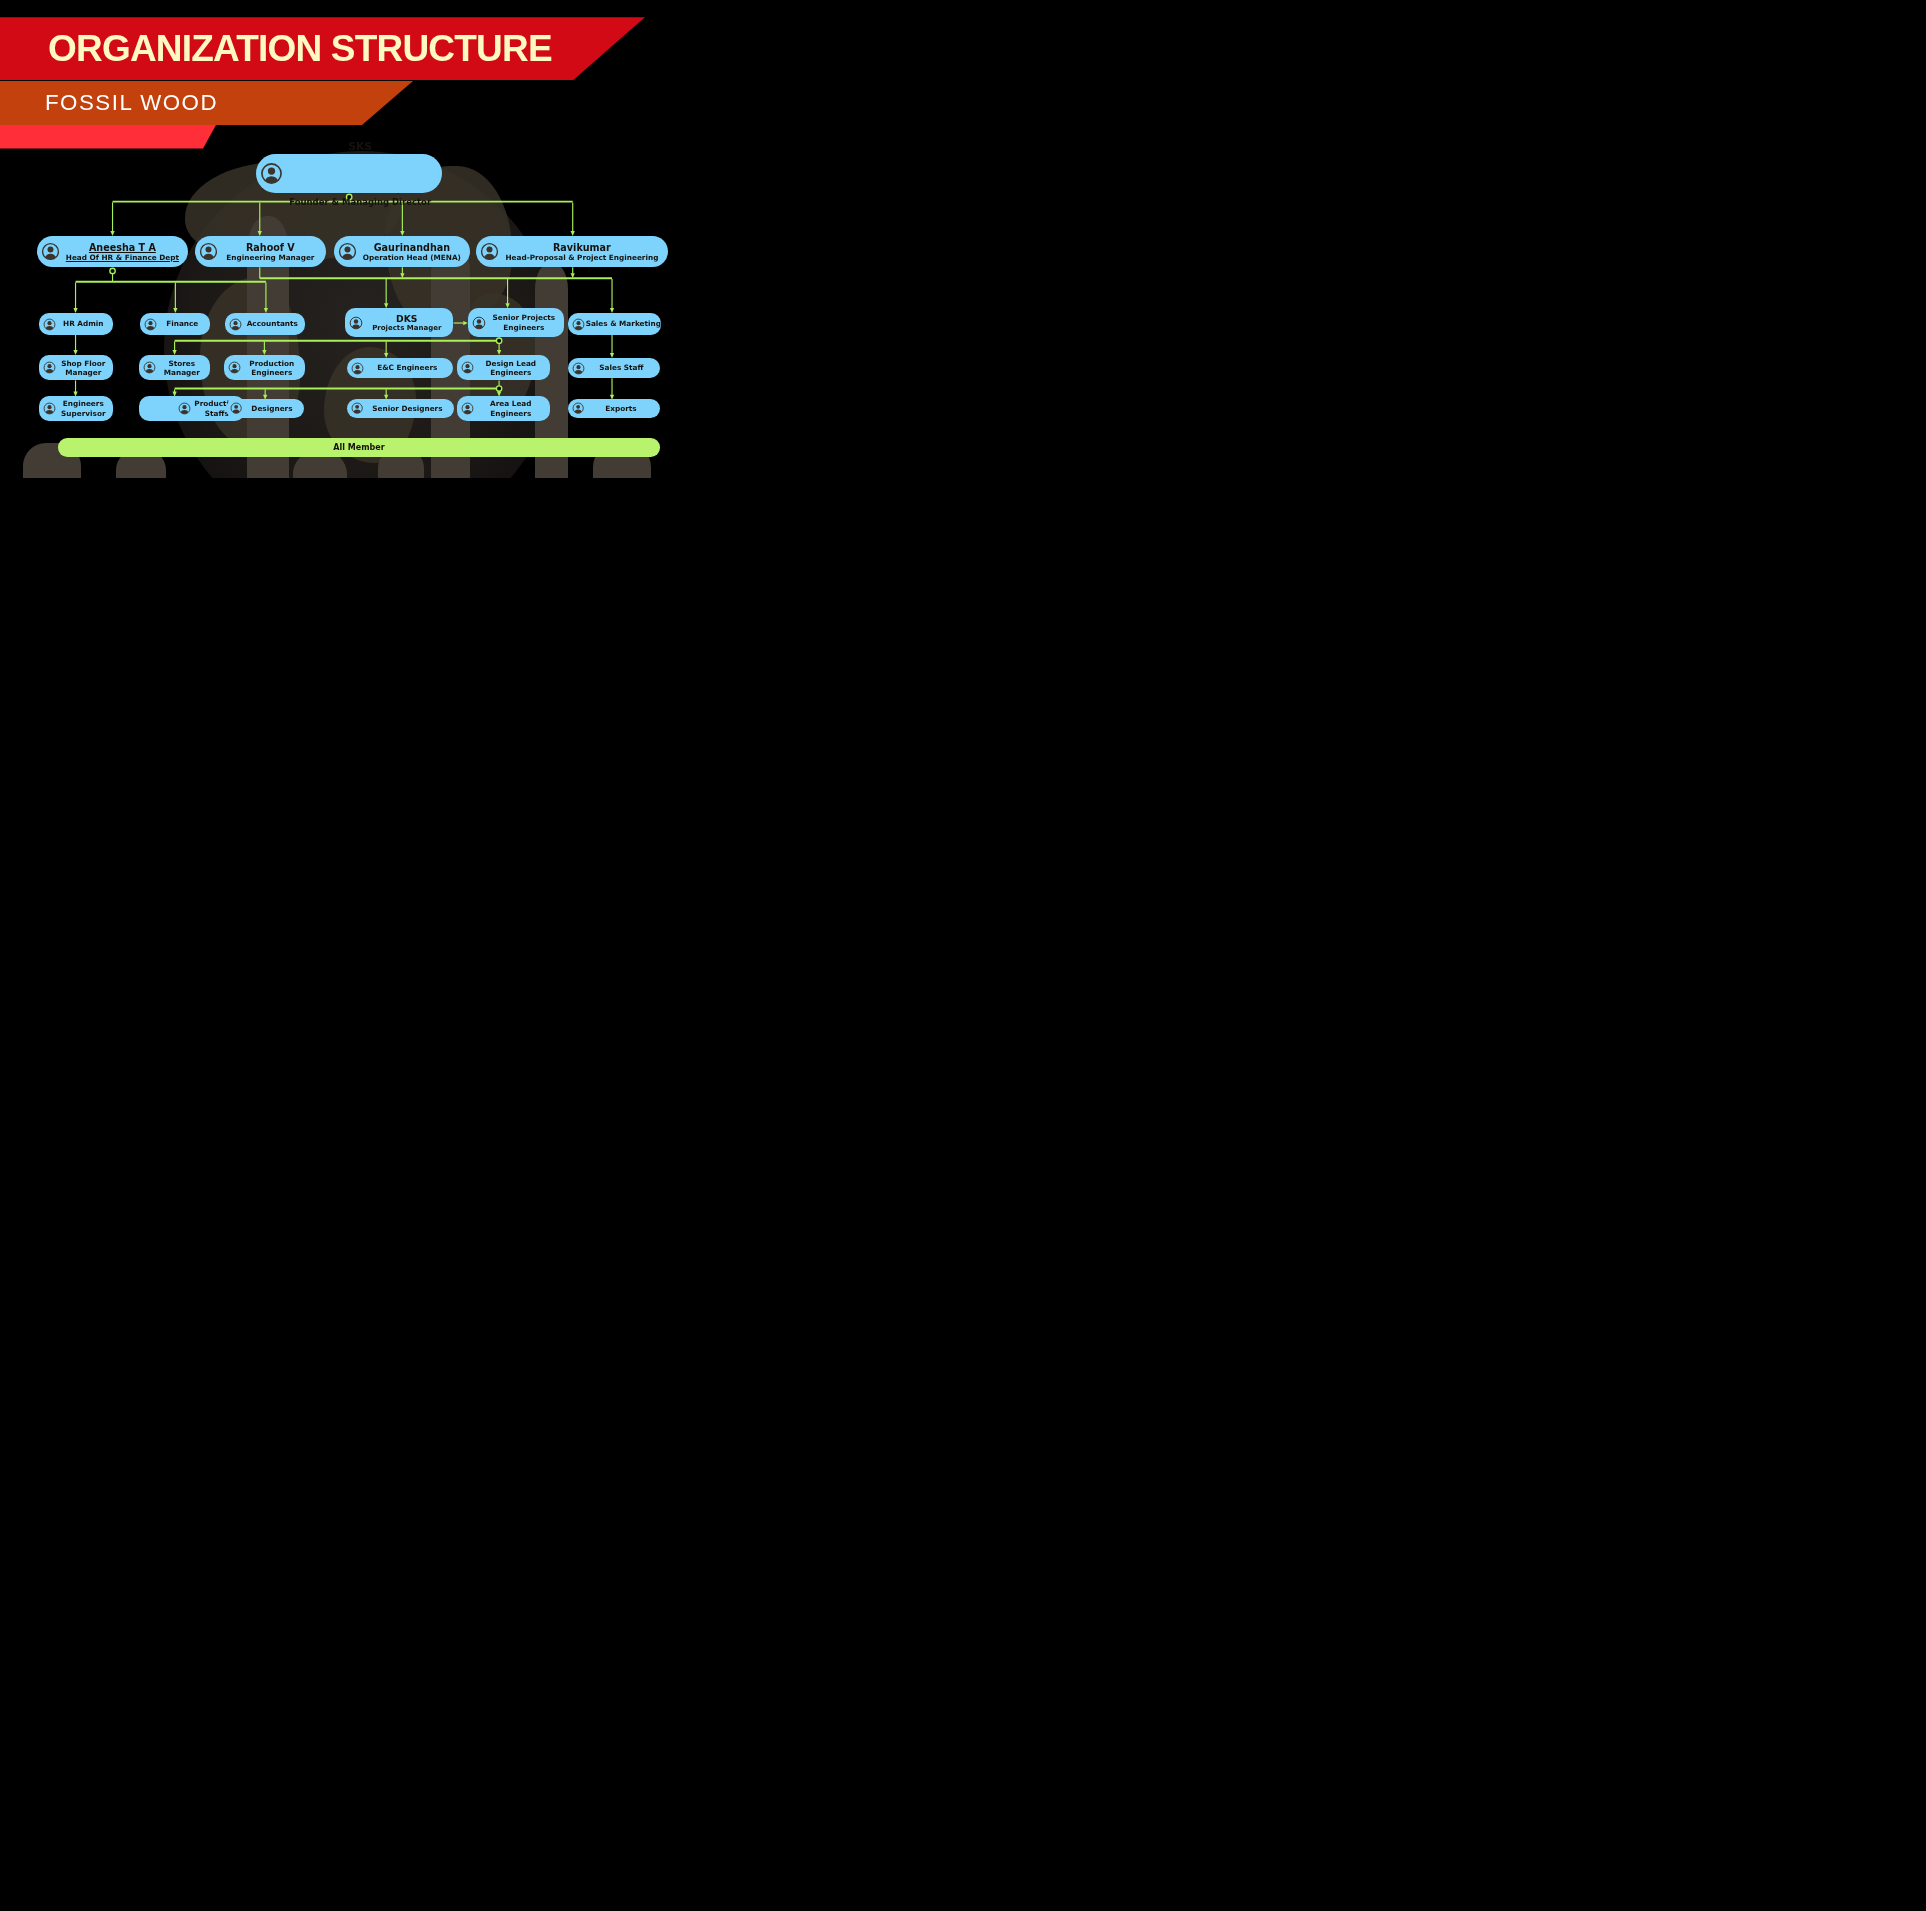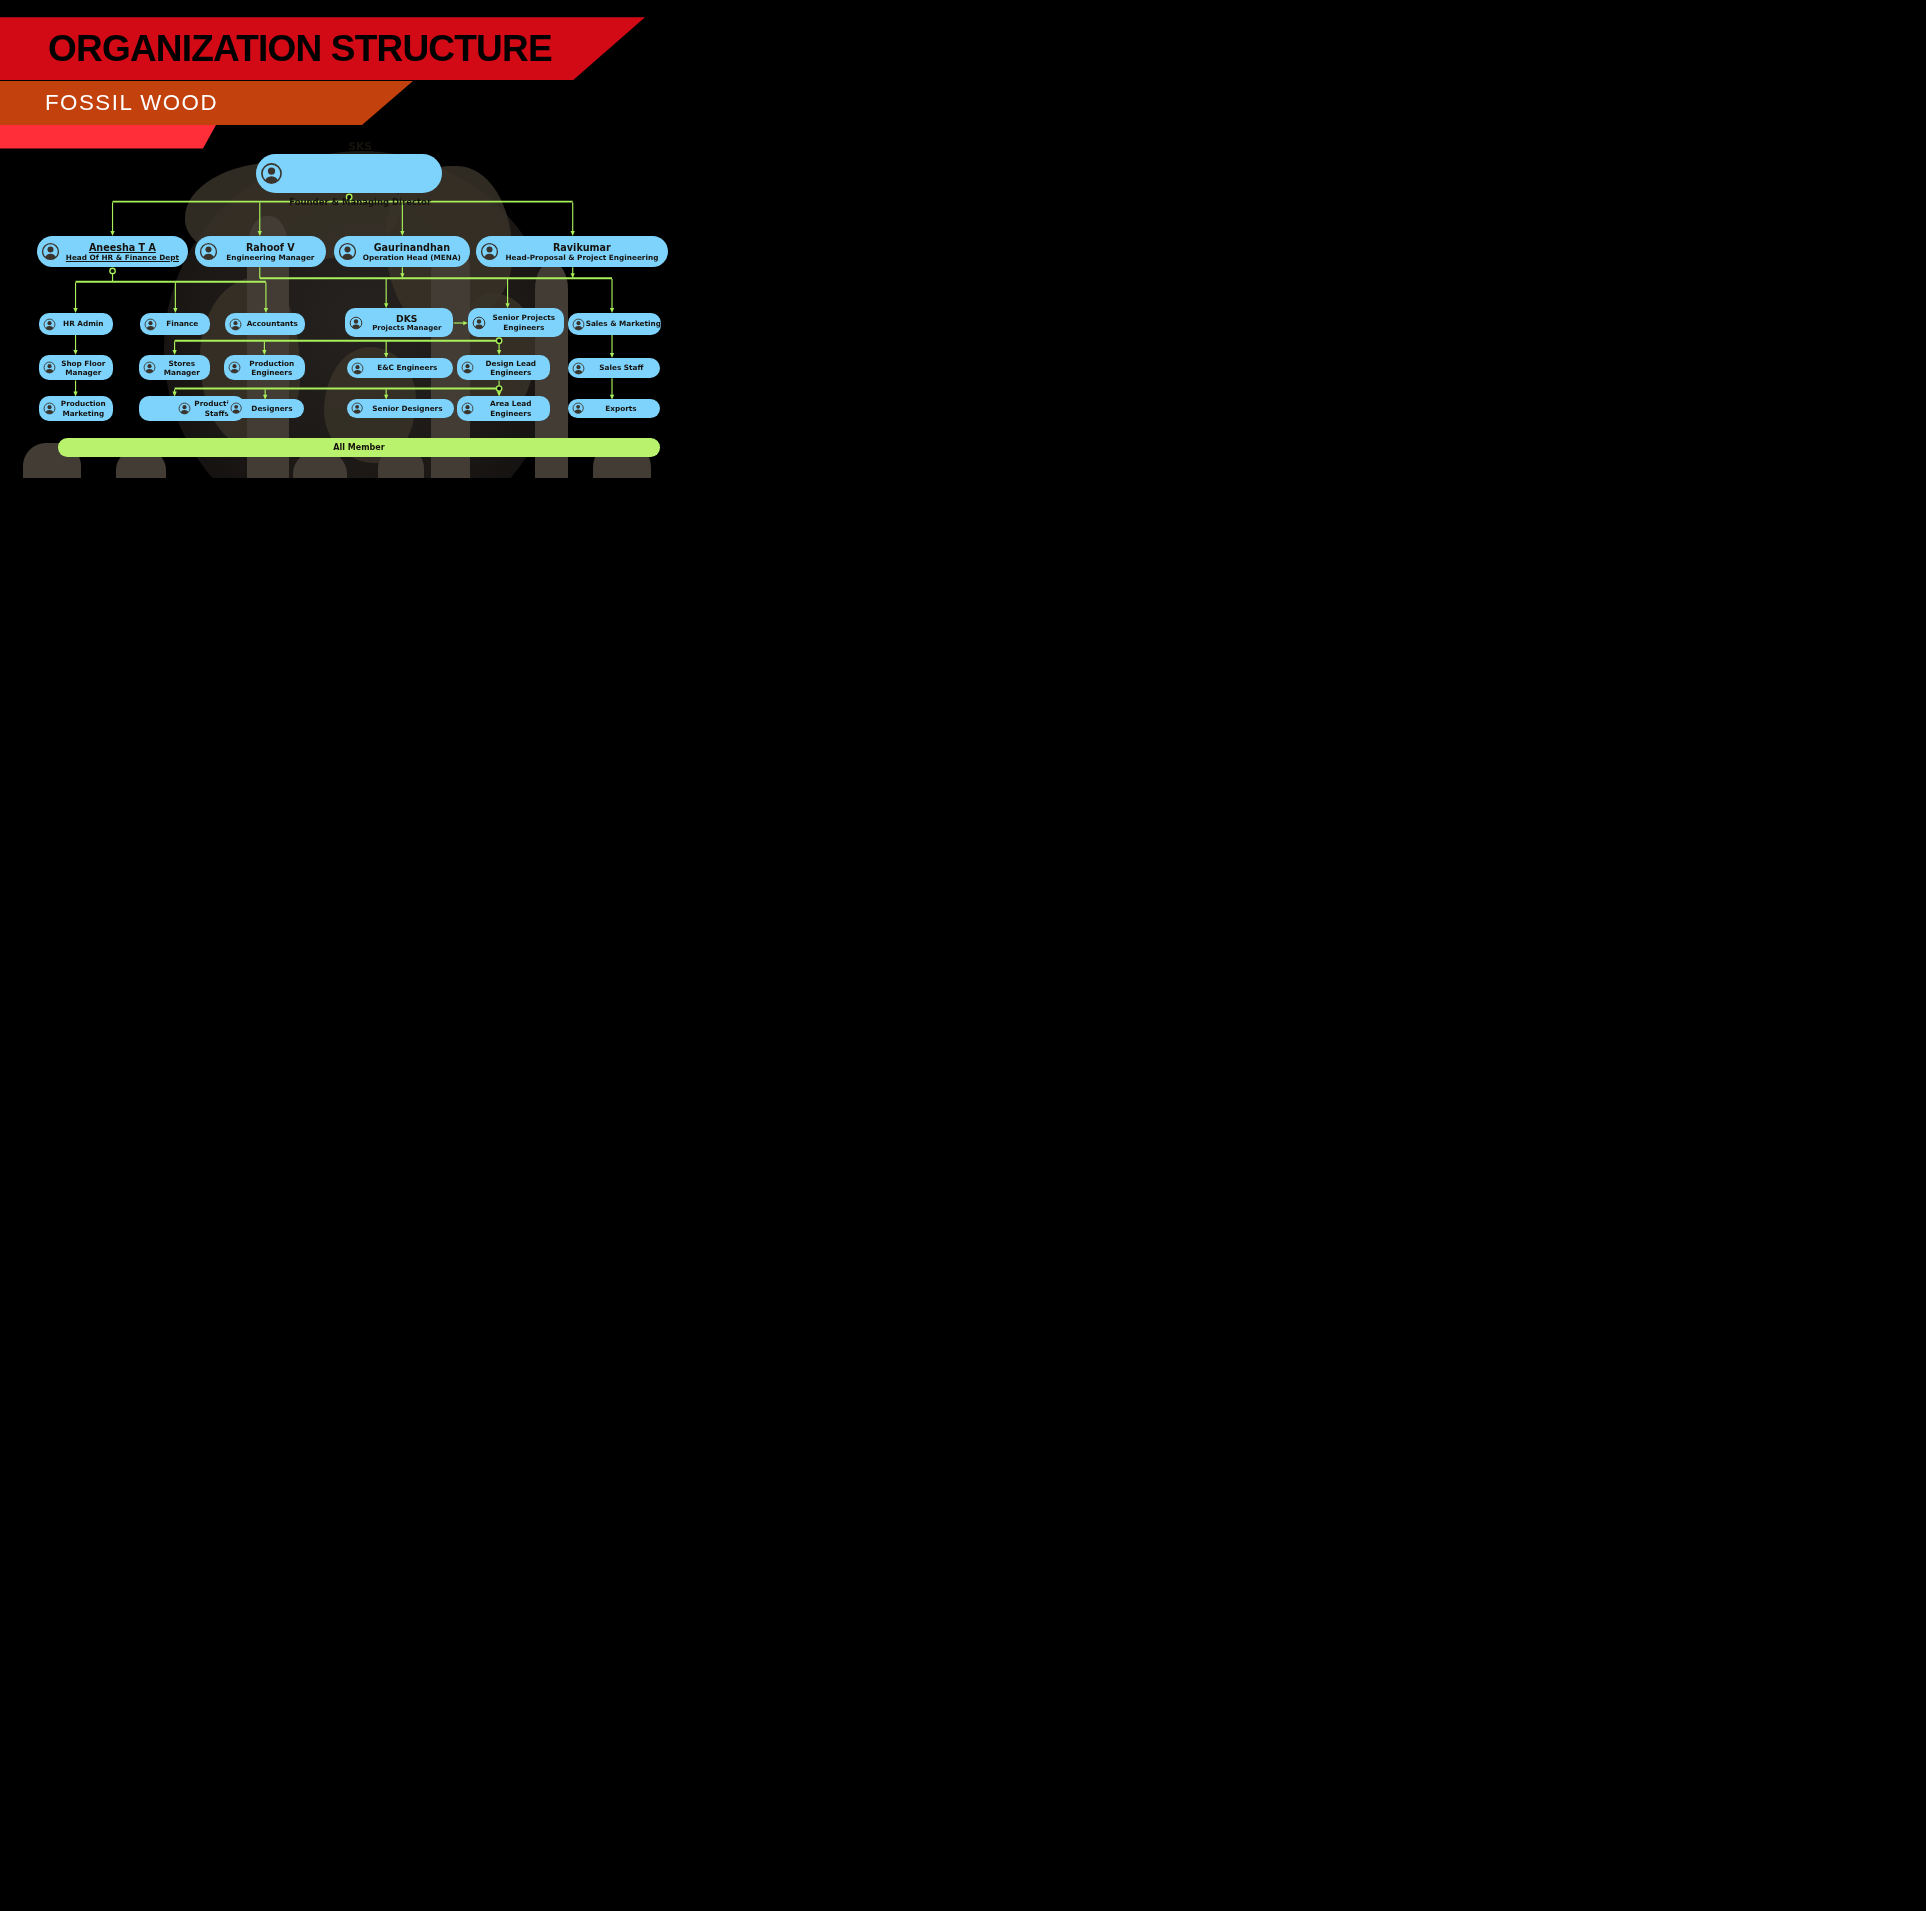--- a/index.html
+++ b/index.html
@@ -6,21 +6,21 @@
   .stage{position:relative;width:676px;height:478px;background:#000;overflow:hidden;
          font-family:"Liberation Sans",sans-serif;}
   
   .globe{position:absolute;left:164px;top:151px;width:395px;height:395px;border-radius:50%;
          background:radial-gradient(circle at 50% 42%,#262220 0%,#1b1816 55%,#0c0a09 100%);}
   .land{position:absolute;background:#383228;opacity:.85;}
   .sil{position:absolute;background:#423c35;}
   
   .redband{position:absolute;left:0;top:17.3px;width:676px;height:63px;background:#d10a16;
            clip-path:polygon(0 0,645px 0,573px 63px,0 63px);display:flex;align-items:center;}
-  .title{color:#000000;font-weight:bold;font-size:37px;letter-spacing:-0.8px;padding-left:48px;white-space:nowrap;}
+  .title{color:#fef9c3;font-weight:bold;font-size:37px;letter-spacing:-0.8px;padding-left:48px;white-space:nowrap;}
   .grayband{position:absolute;left:0;top:81px;width:676px;height:44px;background:#c2410c;
             clip-path:polygon(0 0,413px 0,362px 44px,0 44px);display:flex;align-items:center;}
   .subtitle{color:#fff;font-weight:400;font-size:22.3px;letter-spacing:1.5px;padding-left:45px;white-space:nowrap;}
   .redstripe{position:absolute;left:0;top:125px;width:676px;height:23.5px;background:#ff2e38;
              clip-path:polygon(0 0,216px 0,203px 23.5px,0 23.5px);}
   
   .wires{position:absolute;left:0;top:0;}
   
   .node{position:absolute;background:#7dd3fc;color:#16120d;display:flex;align-items:center;
         font-family:"DejaVu Sans","Liberation Sans",sans-serif;}
@@ -341,21 +341,21 @@
       </div>
   </div>
 
   <div class="node sm" style="left:39px;top:396px;width:74px;height:25px;">
     <span class="av">
         <svg width="13" height="13" viewBox="0 0 34 34">
           <use href="#avatar-sym"></use>
         </svg>
       </span>
     <div class="txt">
-        <div class="nm">Production Marketing</div>
+        <div class="nm">Engineers Supervisor</div>
       </div>
   </div>
   <div class="node sm" style="left:139px;top:396px;width:71px;height:25px;padding-left:35px;">
     <span class="av">
         <svg width="13" height="13" viewBox="0 0 34 34">
           <use href="#avatar-sym"></use>
         </svg>
       </span>
     <div class="txt">
         <div class="nm">Production Staffs</div>

